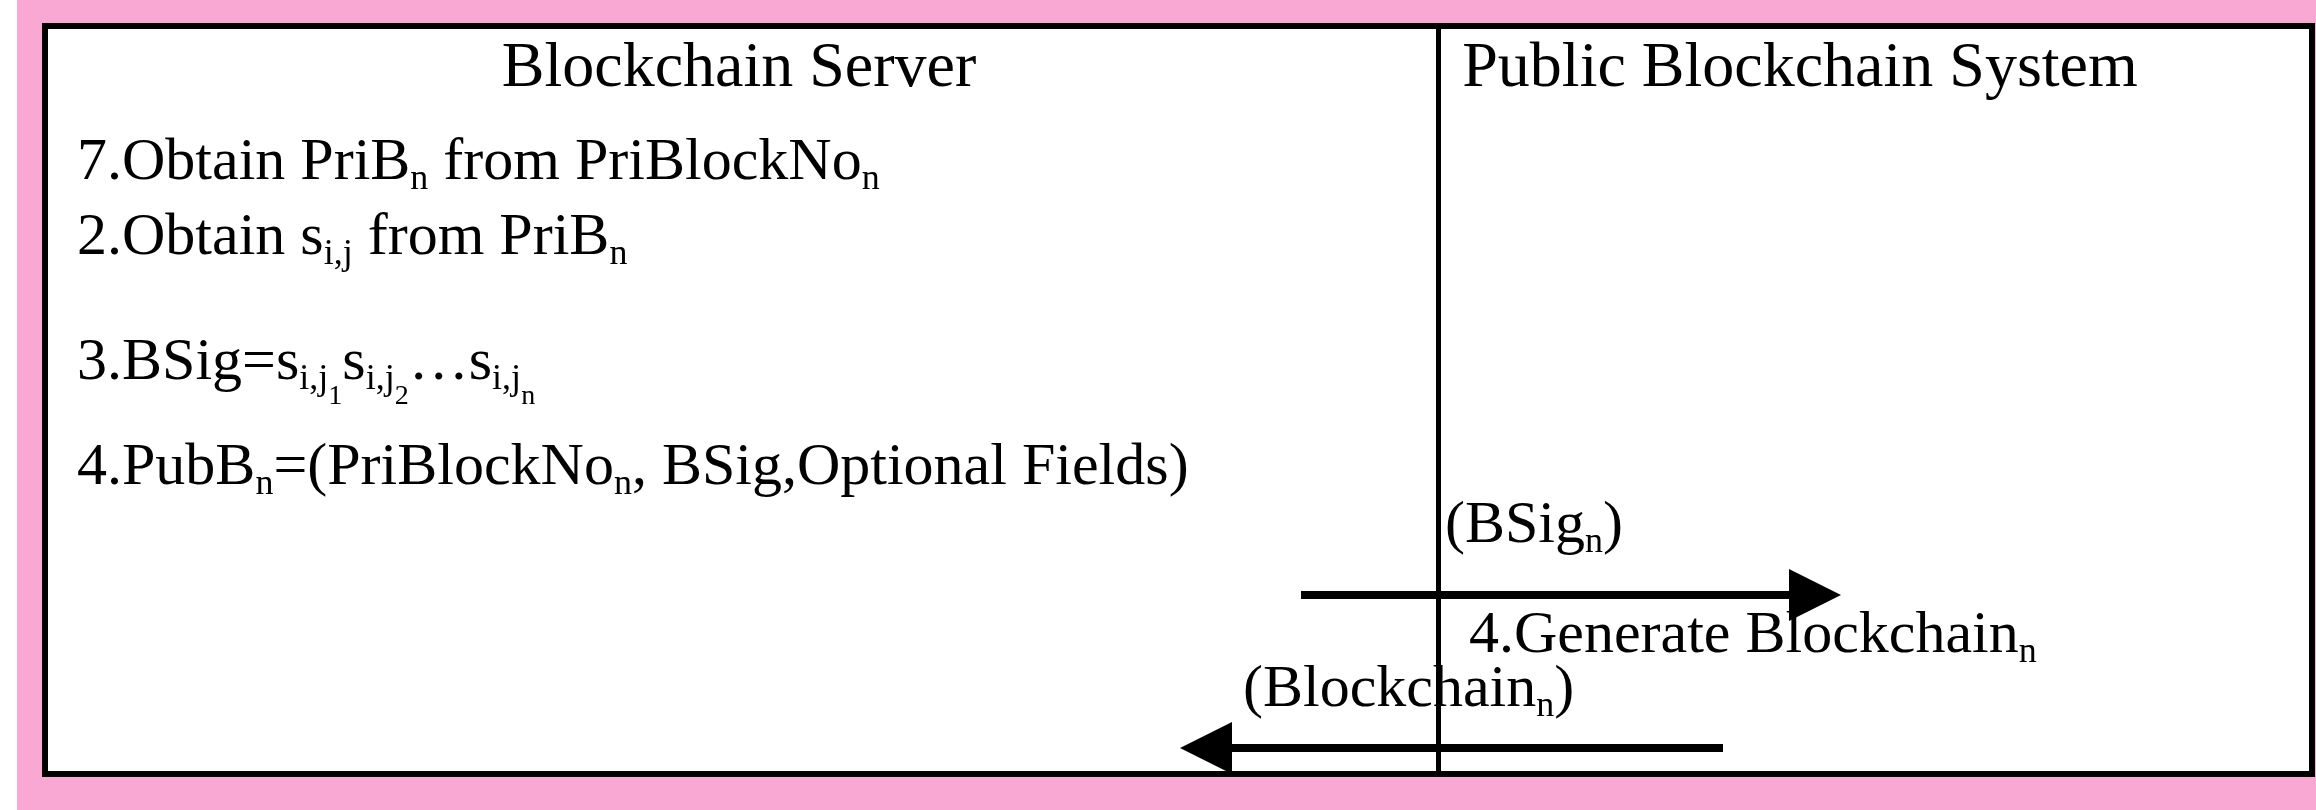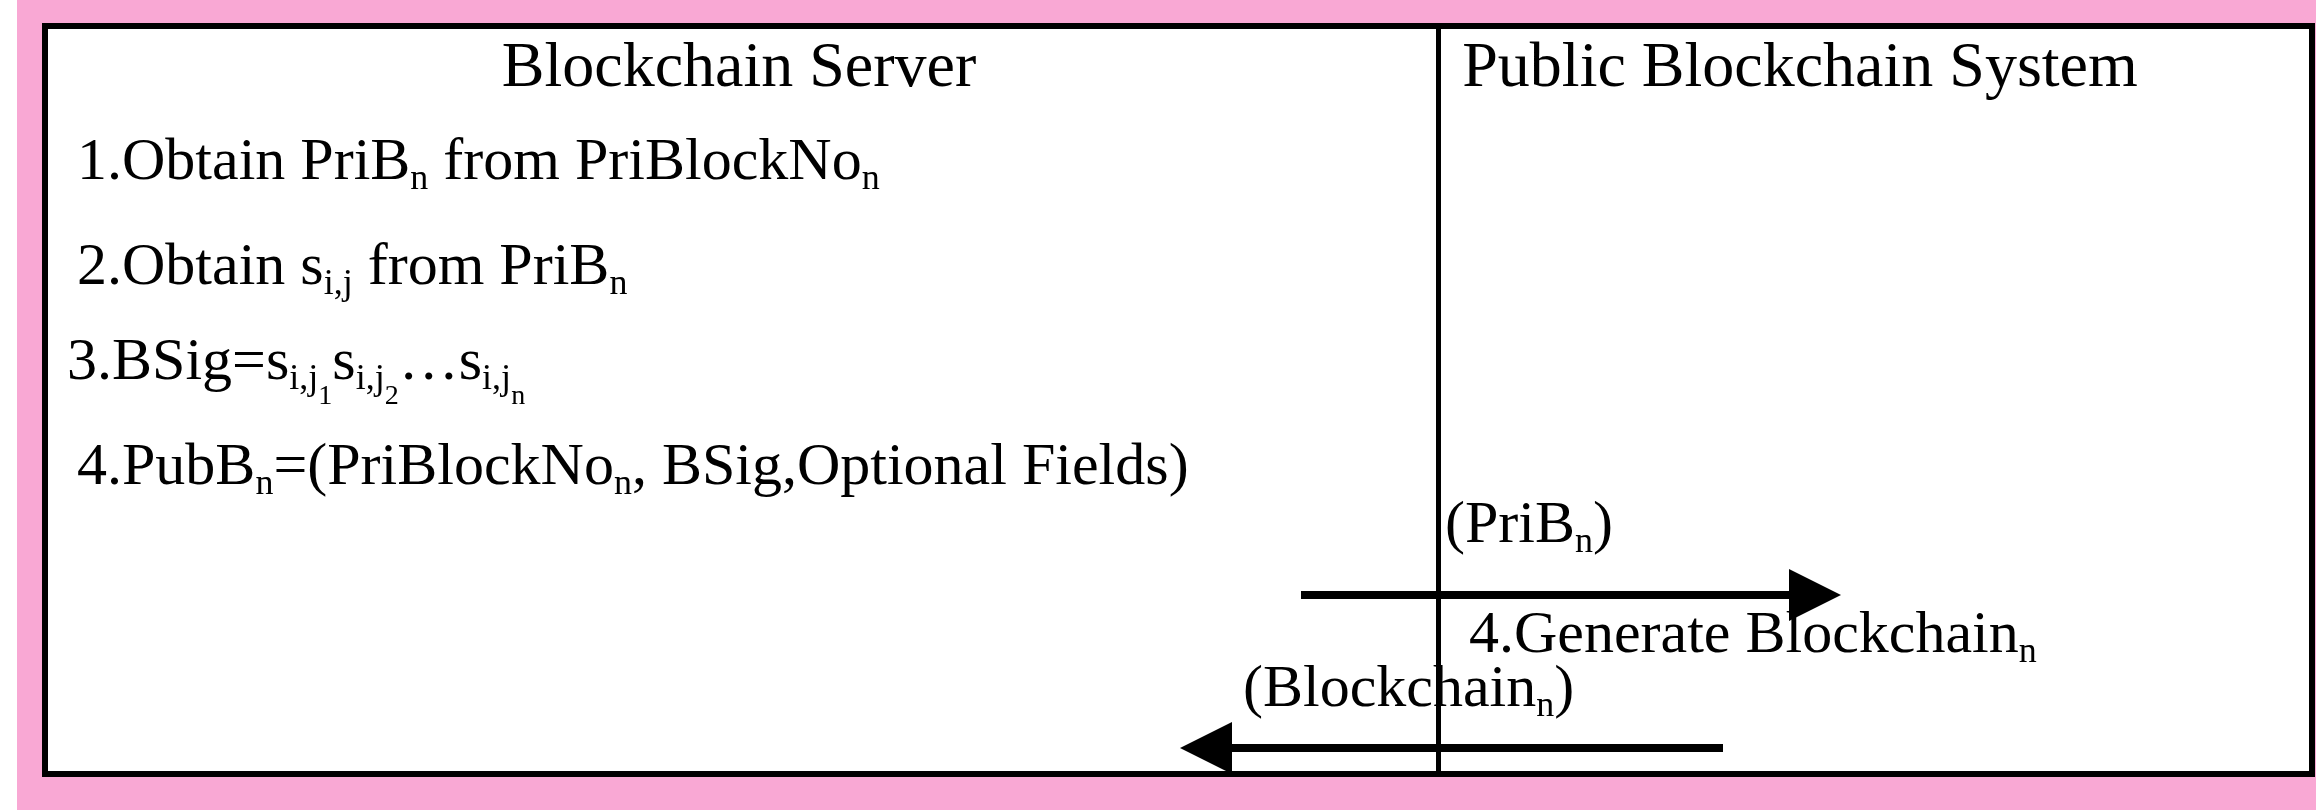--- a/index.html
+++ b/index.html
@@ -45,22 +45,22 @@
   }
   #title-left  { left: 25px;   width: 1394px; }
   #title-right { left: 1424px; width: 718px;  }
   .step-line {
     position: absolute;
     font-size: 60px;
     line-height: 1.15;
     white-space: nowrap;
   }
   #step-1 { left: 60px; top: 125px; }
-  #step-2 { left: 60px; top: 230px; }
-  #step-3 { left: 50px; top: 325px; }
+  #step-2 { left: 60px; top: 200px; }
+  #step-3 { left: 60px; top: 325px; }
   #step-4 { left: 60px; top: 430px; }
   #msg-label-pubb      { left: 1428px; top: 488px; }
   #step-5              { left: 1452px; top: 598px; }
   #msg-label-pubblockno{ left: 1226px; top: 652px; }
   .it { }
   sub {
     font-size: 0.60em;
     line-height: 0;
     vertical-align: -0.28em;
   }
@@ -96,29 +96,29 @@
 
 <div id="canvas">
 
   <div id="protocol-box"></div>
   <div id="column-divider"></div>
 
   <div id="title-left" class="col-title">Blockchain Server</div>
 
   <div id="title-right" class="col-title">Public Blockchain System</div>
 
-  <div id="step-1" class="step-line"><span>1.Obtain </span><span class="it">PriB</span><sub><span class="it">n</span></sub><span> from </span><span class="it">PriBlockNo</span><sub><span class="it">n</span></sub></div>
+  <div id="step-1" class="step-line"><span>7.Obtain </span><span class="it">PriB</span><sub><span class="it">n</span></sub><span> from </span><span class="it">PriBlockNo</span><sub><span class="it">n</span></sub></div>
 
   <div id="step-2" class="step-line"><span>2.Obtain </span><span class="it">s</span><sub><span class="it">i,j</span></sub><span> from </span><span class="it">PriB</span><sub><span class="it">n</span></sub></div>
 
   <div id="step-3" class="step-line"><span>3.</span><span class="it">BSig</span><span>=</span><span class="it">s</span><sub><span class="it">i,j</span><sub><span>1</span></sub></sub><span class="it">s</span><sub><span class="it">i,j</span><sub><span>2</span></sub></sub><span>…</span><span class="it">s</span><sub><span class="it">i,j</span><sub><span class="it">n</span></sub></sub></div>
 
   <div id="step-4" class="step-line"><span>4.</span><span class="it">PubB</span><sub><span class="it">n</span></sub><span>=(</span><span class="it">PriBlockNo</span><sub><span class="it">n</span></sub><span>, </span><span class="it">BSig</span><span>,</span><span class="it">Optional Fields</span><span>)</span></div>
 
-  <div id="msg-label-pubb" class="step-line"><span class="it">(PriB</span><sub><span class="it">n</span></sub><span class="it">)</span></div>
+  <div id="msg-label-pubb" class="step-line"><span class="it">(BSig</span><sub><span class="it">n</span></sub><span class="it">)</span></div>
 
   <div>
     <div id="arrow-right-line" class="arrow-line"></div>
     <div id="arrow-right-head" class="arrow-head"></div>
   </div>
 
   <div id="step-5" class="step-line"><span>4.Generate </span><span class="it">Blockchain</span><sub><span class="it">n</span></sub></div>
 
   <div id="msg-label-pubblockno" class="step-line"><span class="it">(Blockchain</span><sub><span class="it">n</span></sub><span class="it">)</span></div>
 

